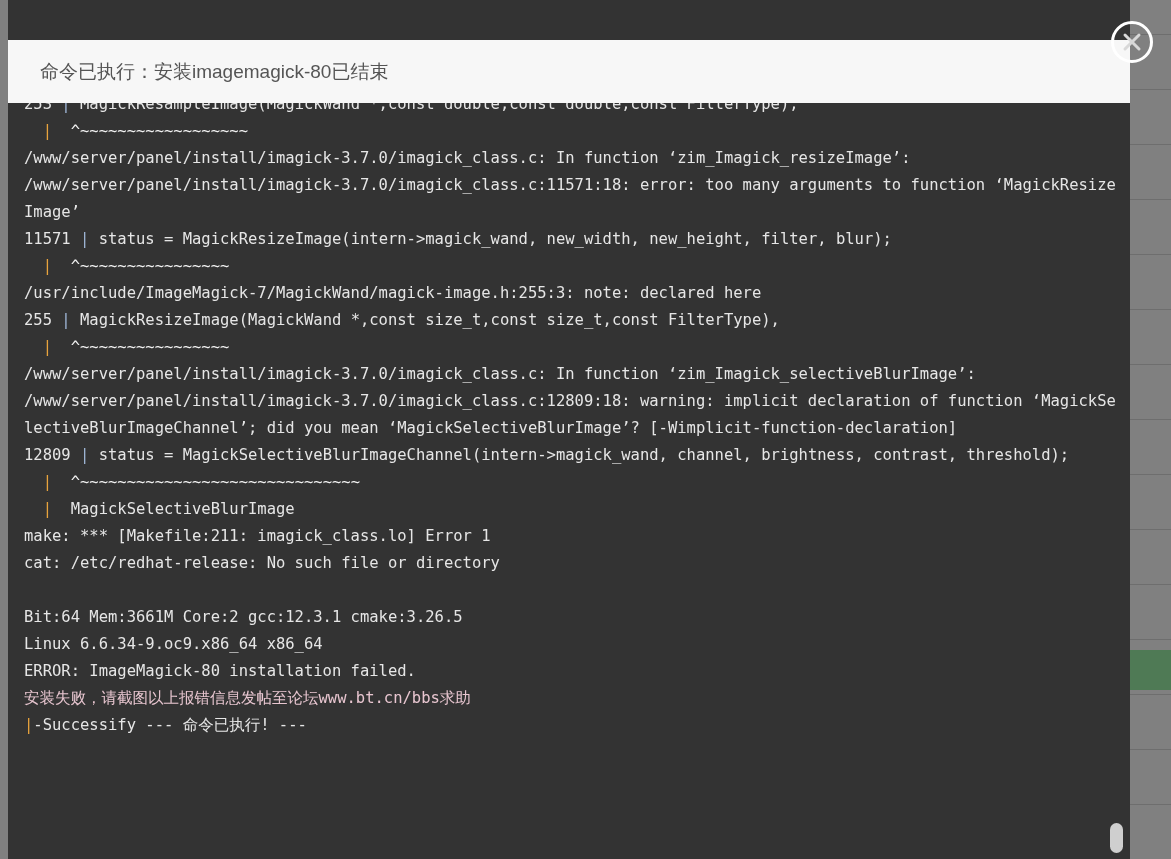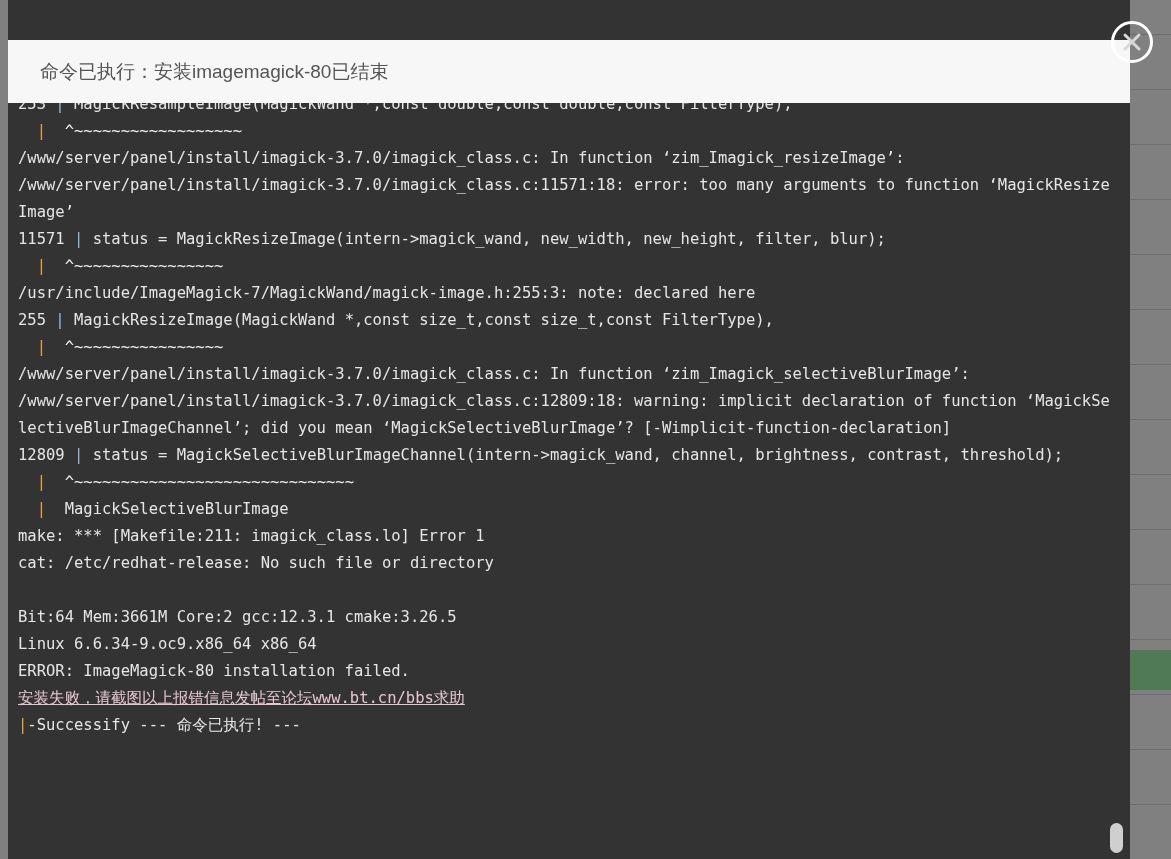--- a/index.html
+++ b/index.html
@@ -67,35 +67,35 @@
     height: 859px;
     background: #333333;
     overflow: hidden;
   }
   #terminal {
     position: absolute;
     left: 0;
     top: 0;
     width: 1122px;
     height: 859px;
-    padding: 10px 14px 0 10px;
+    padding: 10px 14px 0 16px;
     box-sizing: border-box;
     font-family: "DejaVu Sans Mono", "Liberation Mono", monospace;
     font-size: 15.5px;
     line-height: 27px;
     color: #e6e6e6;
     white-space: pre-wrap;
     word-break: break-all;
     overflow: hidden;
   }
   .tline { white-space: pre-wrap; }
   .c-pipe-y { color: #e8a33d; }
   .c-pipe-b { color: #9fb6d6; }
   .c-white  { color: #f2f2f2; }
-  .c-pink   { color: #e8c6d0; text-decoration: underline; }
+  .c-pink   { color: #e8c6d0; }
 
   
   #term-scrollbar {
     position: absolute;
     right: 3px;
     top: 0;
     width: 14px;
     height: 859px;
     background: transparent;
   }

